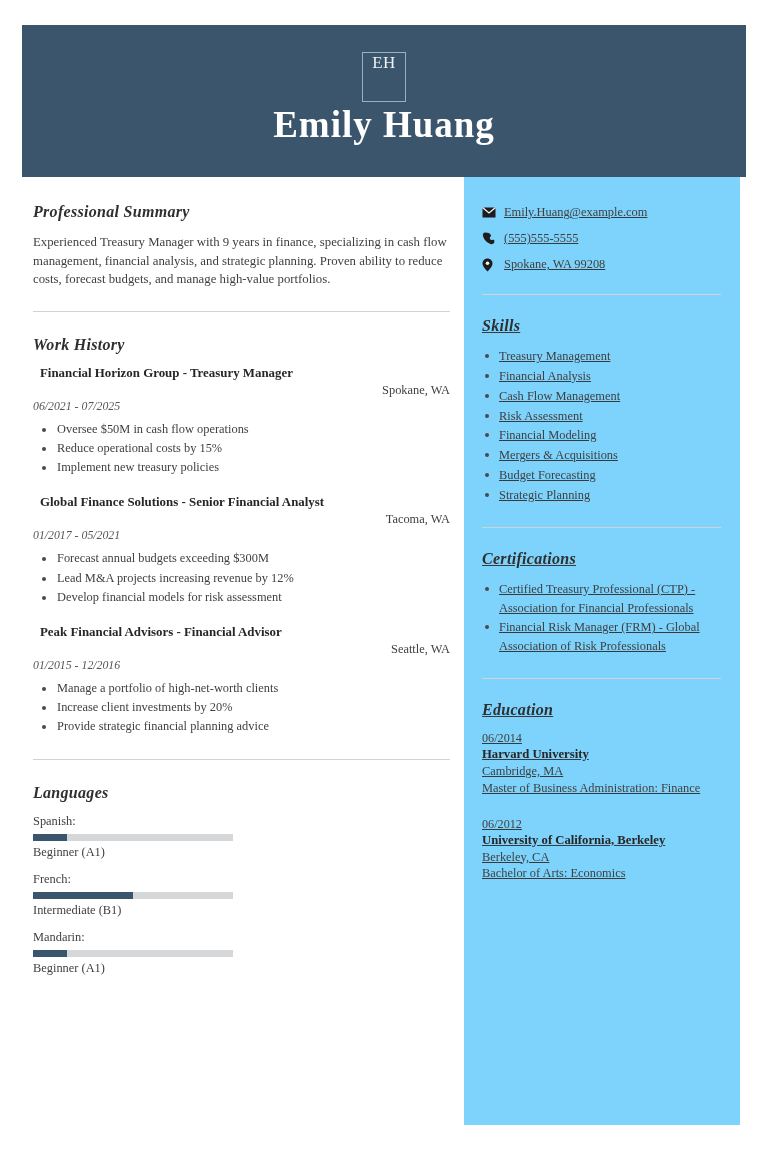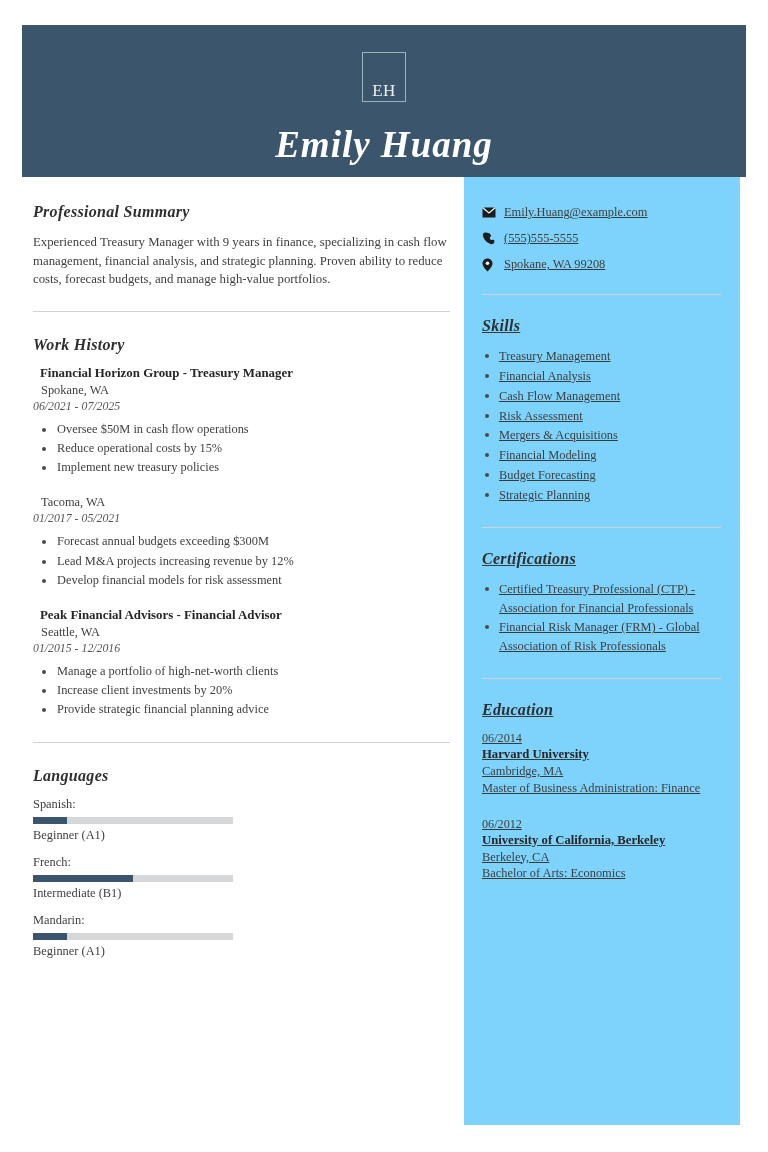--- a/index.html
+++ b/index.html
@@ -32,32 +32,31 @@
     flex-direction: column;
     align-items: center;
     justify-content: flex-start;
   }
   .monogram {
     margin-top: 27px;
     width: 42px;
     height: 48px;
     border: 1px solid #9fb0bd;
     display: flex;
-    align-items: flex-end;
+    align-items: flex-start;
     justify-content: center;
     color: #eef2f5;
     font-size: 17px;
     letter-spacing: 0.5px;
     font-family: "Liberation Serif", "DejaVu Serif", serif;
   }
   .full-name {
-    margin-top: 24px;
+    margin-top: 4px;
     color: #ffffff;
     font-size: 37px;
-    font-style: italic;
     font-weight: bold;
     letter-spacing: 1px;
     line-height: 1;
   }
   
   .sidebar {
     position: absolute;
     left: 464px;
     top: 177px;
     width: 276px;
@@ -103,21 +102,22 @@
   .job:last-child { margin-bottom: 0; }
   .job-title {
     font-size: 12.9px;
     font-weight: bold;
     color: #262626;
     margin: 0 0 2px 7px;
   }
   .job-location {
     font-size: 12.4px;
     color: #3f3f3f;
-    margin: 0 0 1px 8px;
+    margin: 0 0 1px 16px;
+    text-align: right;
   }
   .job-dates {
     font-size: 11.8px;
     font-style: italic;
     color: #555555;
     margin: 0 0 6px 0;
   }
   ul.bullets {
     list-style: none;
     margin: 0;
@@ -283,22 +283,22 @@
 
       <div class="side-divider"></div>
 
       <div>
         <div class="section-title">Skills</div>
         <ul class="side-bullets">
           <li>Treasury Management</li>
           <li>Financial Analysis</li>
           <li>Cash Flow Management</li>
           <li>Risk Assessment</li>
+          <li>Financial Modeling</li>
           <li>Mergers &amp; Acquisitions</li>
-          <li>Financial Modeling</li>
           <li>Budget Forecasting</li>
           <li>Strategic Planning</li>
         </ul>
       </div>
 
       <div class="side-divider"></div>
 
       <div>
         <div class="section-title">Certifications</div>
         <ul class="side-bullets">
@@ -346,20 +346,21 @@
           <p class="job-location">Spokane, WA</p>
           <p class="job-dates">06/2021 - 07/2025</p>
           <ul class="bullets">
             <li>Oversee $50M in cash flow operations</li>
             <li>Reduce operational costs by 15%</li>
             <li>Implement new treasury policies</li>
           </ul>
         </div>
 
         <div class="job">
+          <p class="job-title">Global Finance Solutions - Senior Financial Analyst</p>
           <p class="job-location">Tacoma, WA</p>
           <p class="job-dates">01/2017 - 05/2021</p>
           <ul class="bullets">
             <li>Forecast annual budgets exceeding $300M</li>
             <li>Lead M&amp;A projects increasing revenue by 12%</li>
             <li>Develop financial models for risk assessment</li>
           </ul>
         </div>
 
         <div class="job">

